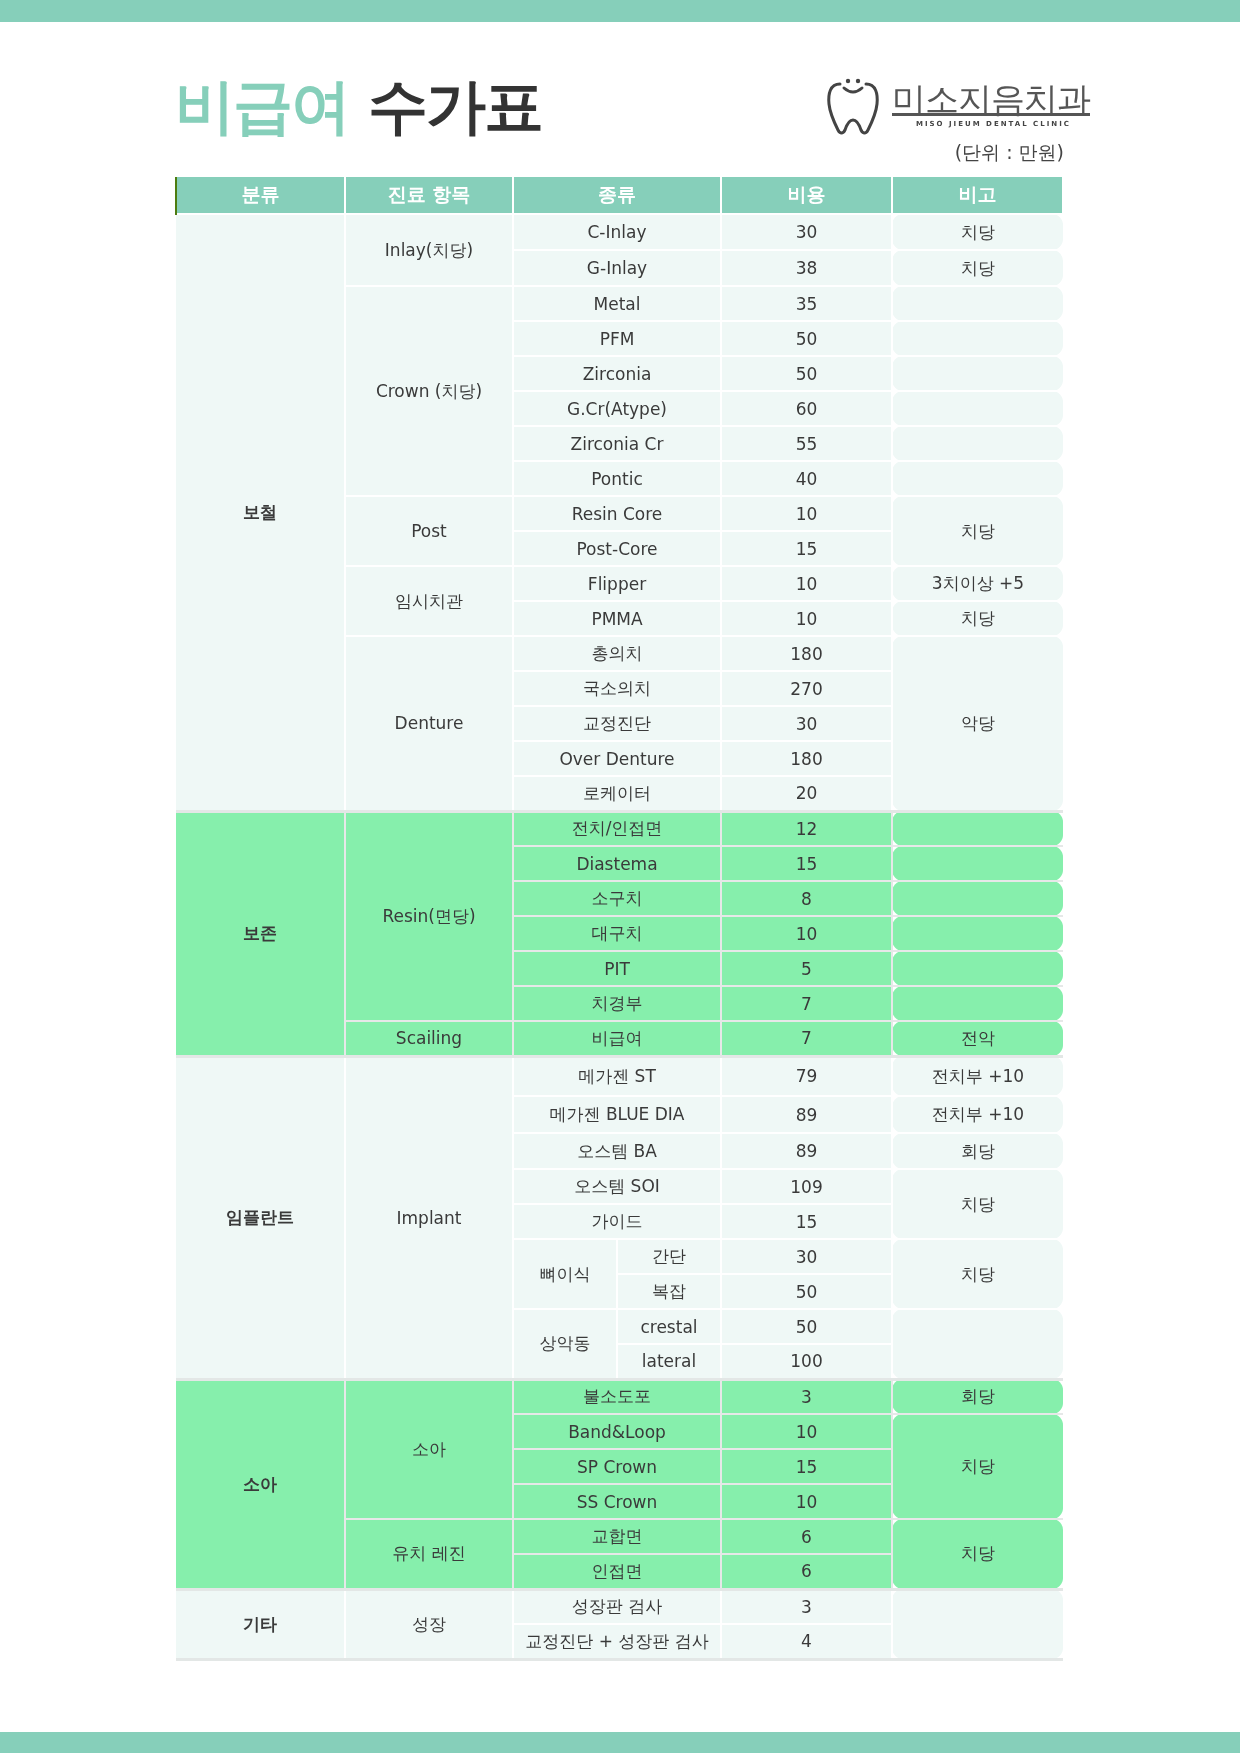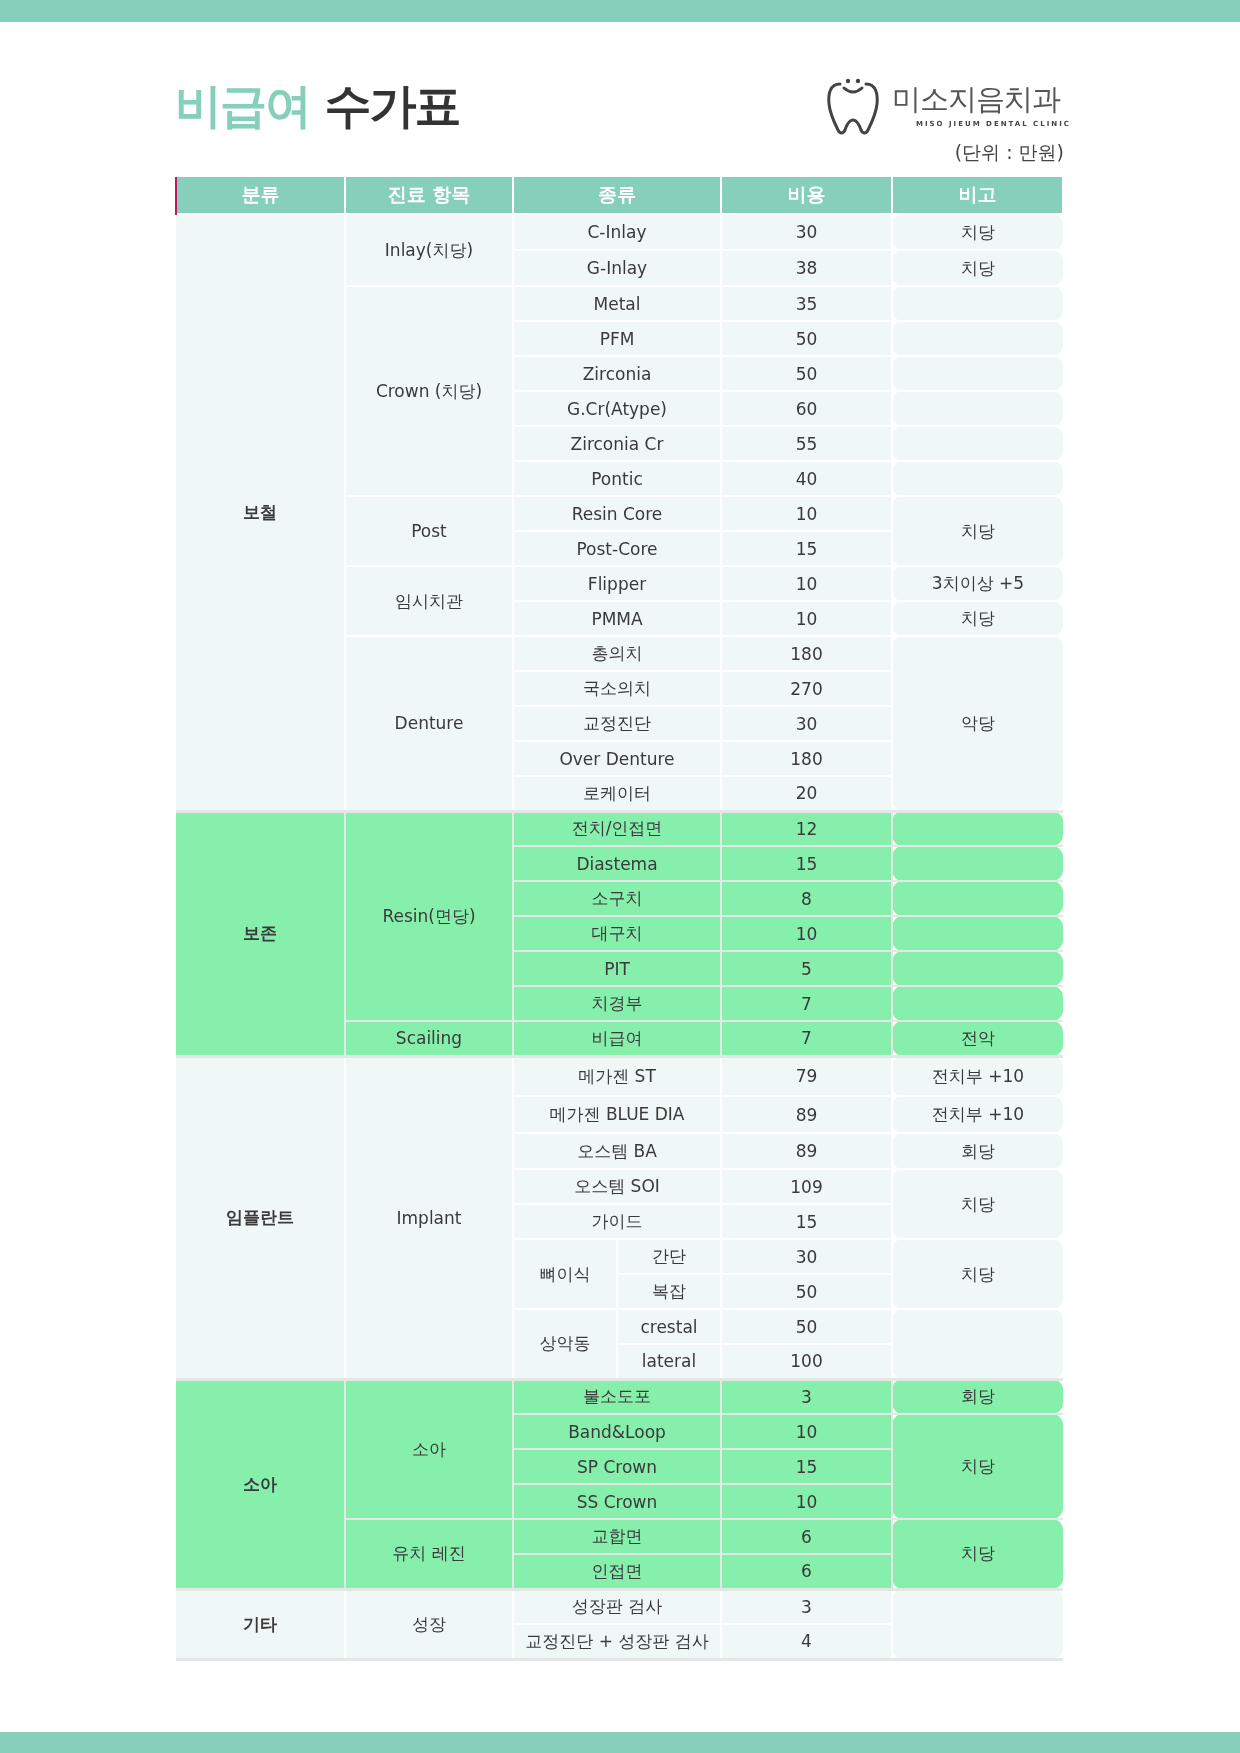--- a/index.html
+++ b/index.html
@@ -1,32 +1,32 @@
 <!DOCTYPE html>
 <html><head>
 <meta charset="utf-8">
 <style>
   * { box-sizing: border-box; margin: 0; padding: 0; }
   html, body { width: 1240px; height: 1753px; background: #ffffff; overflow: hidden; }
   body { position: relative; font-family: "DejaVu Sans", "Liberation Sans", sans-serif; color: #333; }
   .top-bar { position: absolute; left: 0; top: 0; width: 1240px; height: 22px; background: #86cfba; }
   .bottom-bar { position: absolute; left: 0; top: 1732px; width: 1240px; height: 21px; background: #86cfba; }
 
-  .title { position: absolute; left: 175px; top: 66px; font-size: 47px; font-weight: bold; letter-spacing: -2px; line-height: 80px; white-space: nowrap; }
+  .title { position: absolute; left: 175px; top: 66px; font-size: 60px; font-weight: bold; letter-spacing: -2px; line-height: 80px; white-space: nowrap; }
   .title .accent { color: #86cfba; }
   .title .dark { color: #333333; }
 
   .logo { position: absolute; left: 826px; top: 78px; width: 240px; height: 60px; }
   .logo svg { position: absolute; left: 0; top: 0; }
-  .logo-ko { position: absolute; left: 66px; top: 0px; font-size: 29px; color: #555; letter-spacing: -1px; white-space: nowrap; line-height: 42px; }
+  .logo-ko { position: absolute; left: 66px; top: 0px; font-size: 34px; color: #555; letter-spacing: -1px; white-space: nowrap; line-height: 42px; text-decoration: underline; }
   .logo-en { position: absolute; left: 90px; top: 42px; font-size: 7px; font-weight: bold; color: #444; letter-spacing: 2px; white-space: nowrap; }
   .unit { position: absolute; right: 176px; top: 140px; font-size: 19px; color: #444; white-space: nowrap; }
 
   table.price { position: absolute; left: 175px; top: 177px; width: 887px; border-collapse: collapse; table-layout: fixed; }
-  table.price th { background: #86cfba; color: #fff; font-size: 19px; font-weight: bold; height: 37px; border-left: 2px solid #be185d; border-right: 2px solid #fff; text-align: center; }
+  table.price th { background: #86cfba; color: #fff; font-size: 19px; font-weight: bold; height: 37px; border-left: 2px solid #4d7c0f; border-right: 2px solid #fff; text-align: center; }
   table.price td { text-align: center; vertical-align: middle; font-size: 17px; color: #3a3a3a; height: 35px; padding: 0; border: 2px solid #fff; }
   tr.mint td { background: #eff8f6; border-color: #ffffff; }
   tr.white td { background: #86efac; border-color: #e6e8e8; }
   tr.section-start td { border-top: 3px solid #e3e7e6; }
   td.cat { font-size: 25px; font-weight: bold; color: #222; }
   td.first-col { border-left: none !important; margin-top: 36px; }
   td.last-col { border-right: none !important; border-radius: 11px; }
 </style>
 </head>
 <body>

